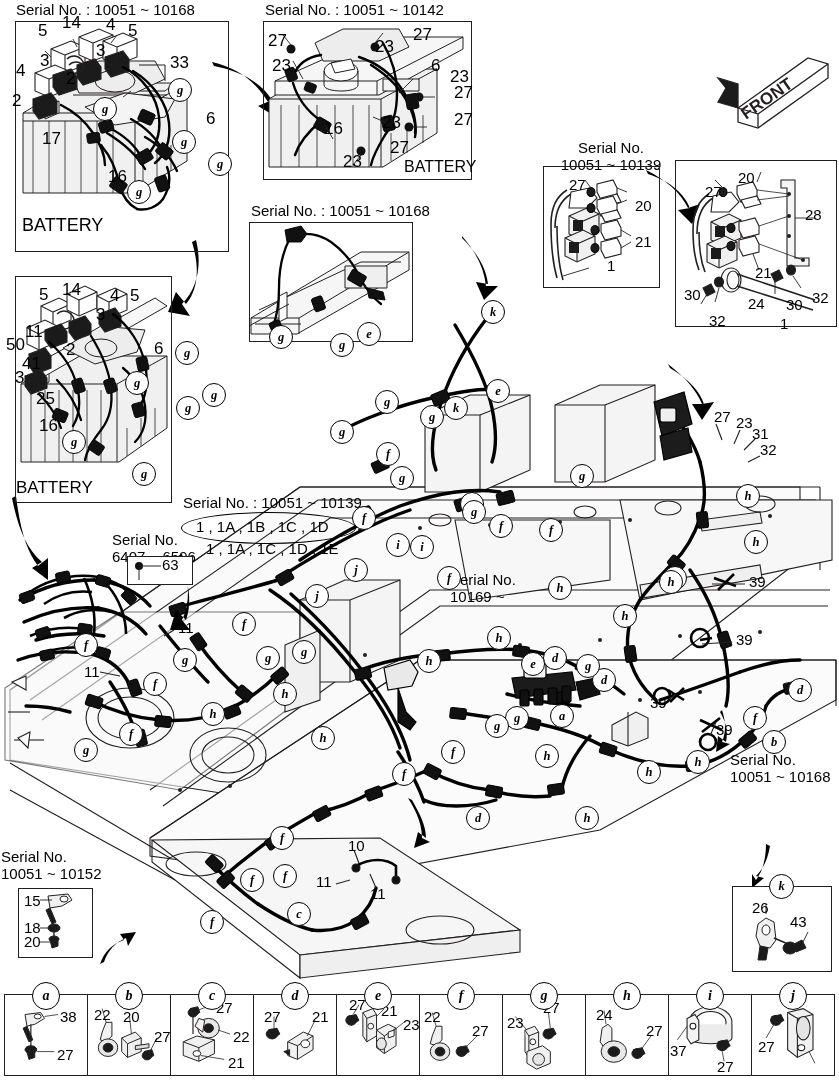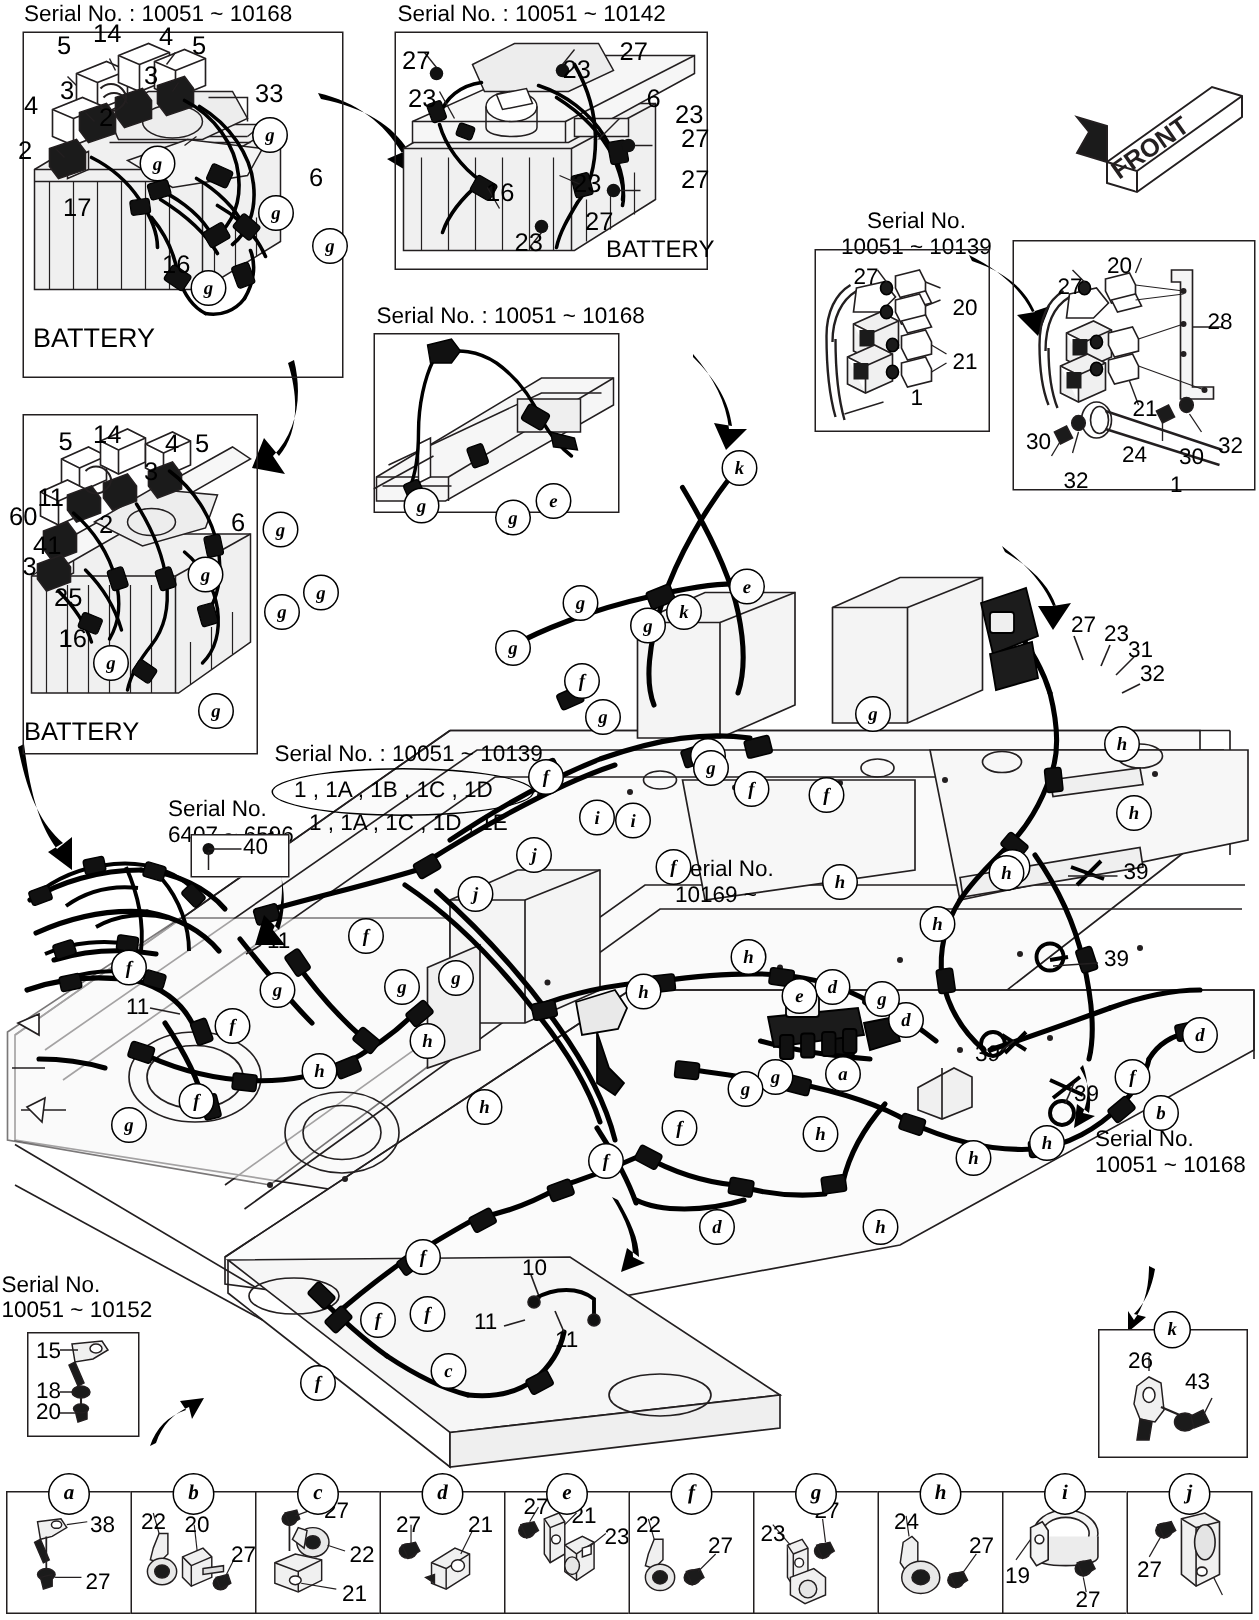--- a/index.html
+++ b/index.html
@@ -573,21 +573,21 @@
       <rect x="38" y="134" width="14" height="11" rx="2" transform="rotate(22 45 140)"></rect>
       <rect x="116" y="128" width="14" height="11" rx="2" transform="rotate(74 123 134)"></rect>
       <rect x="74" y="166" width="14" height="11" rx="2" transform="rotate(34 81 172)"></rect>
     </g>
   </svg>
   <div class="num" style="left:39px;top:286px;">5</div>
   <div class="num" style="left:62px;top:281px;">14</div>
   <div class="num" style="left:110px;top:287px;">4</div>
   <div class="num" style="left:130px;top:287px;">5</div>
   <div class="num" style="left:25px;top:323px;">11</div>
-  <div class="num" style="left:6px;top:336px;">60</div>
+  <div class="num" style="left:6px;top:336px;">50</div>
   <div class="num" style="left:22px;top:355px;">41</div>
   <div class="num" style="left:15px;top:369px;">3</div>
   <div class="num" style="left:96px;top:306px;">3</div>
   <div class="num" style="left:66px;top:341px;">2</div>
   <div class="num" style="left:36px;top:390px;">25</div>
   <div class="num" style="left:39px;top:417px;">16</div>
   <div class="num" style="left:154px;top:340px;">6</div>
   <div class="cir sm" style="left:175px;top:341px;width:22px;height:22px;">g</div>
   <div class="cir sm" style="left:125px;top:371px;width:22px;height:22px;">g</div>
   <div class="cir sm" style="left:176px;top:396px;width:22px;height:22px;">g</div>
@@ -772,21 +772,21 @@
 10051 ~ 10168</div>
 
   <div class="lbl" style="left:112px;top:532px;">Serial No.
 6407 ~ 6596</div>
   <div class="box" style="left:127px;top:556px;width:64px;height:27px;background:#fff;"></div>
   <svg class="abs" style="left:127px;top:556px" width="64" height="27">
     <circle cx="12" cy="10" r="4" fill="#111"></circle>
     <path d="M12 10 L34 10" stroke="#231f20" stroke-width="1"></path>
     <path d="M12 12 L12 24" stroke="#231f20" stroke-width="1"></path>
   </svg>
-  <div class="num s" style="left:162px;top:557px;">40</div>
+  <div class="num s" style="left:162px;top:557px;">63</div>
 
   <div class="lbl" style="left:1px;top:849px;">Serial No.
 10051 ~ 10152</div>
   <div class="box" style="left:18px;top:888px;width:73px;height:68px;background:#fff;"></div>
   <svg class="abs" style="left:18px;top:888px" width="73" height="68">
     <g stroke="#231f20" fill="#f0f0f0" stroke-width="1">
       <path d="M30 8 L50 6 L54 12 L44 18 L32 20 Z"></path>
       <ellipse cx="46" cy="11" rx="4" ry="3" fill="#fff"></ellipse>
       <path d="M32 20 L38 34 L34 36 L28 22 Z" fill="#1b1b1b"></path>
       <ellipse cx="36" cy="40" rx="6" ry="4" fill="#1b1b1b"></ellipse>
@@ -1089,21 +1089,21 @@
           <path d="M18 24 L26 20 L30 26 L30 46 L22 50 L18 44 Z"></path>
           <ellipse cx="24" cy="32" rx="3" ry="3" fill="#fff"></ellipse>
           <ellipse cx="54" cy="52" rx="5.5" ry="5" fill="#1b1b1b"></ellipse>
           <path d="M50 48 L59 46 L62 52 L54 57 Z" fill="#1b1b1b"></path>
         </g>
         <g stroke="#231f20" stroke-width="0.8" fill="none">
             <path d="M18 32 L8 46"></path>
             <path d="M54 58 L56 68"></path>
           </g>
       </svg>
-      <span class="num s" style="left:1px;top:48px;">19</span>
+      <span class="num s" style="left:1px;top:48px;">37</span>
       <span class="num s" style="left:48px;top:64px;">27</span>
     </div>
 
     <div class="legend-cell">
       <div class="legend-tag">j</div>
       <svg class="legend-svg" viewBox="0 0 83 82">
         <g stroke="#231f20" stroke-width="1.1" fill="#f0f0f0">
           <path d="M36 18 L52 14 L62 20 L62 56 L46 64 L36 56 Z"></path>
           <path d="M36 18 L46 24 L46 64"></path>
             <path d="M46 24 L62 20"></path>

